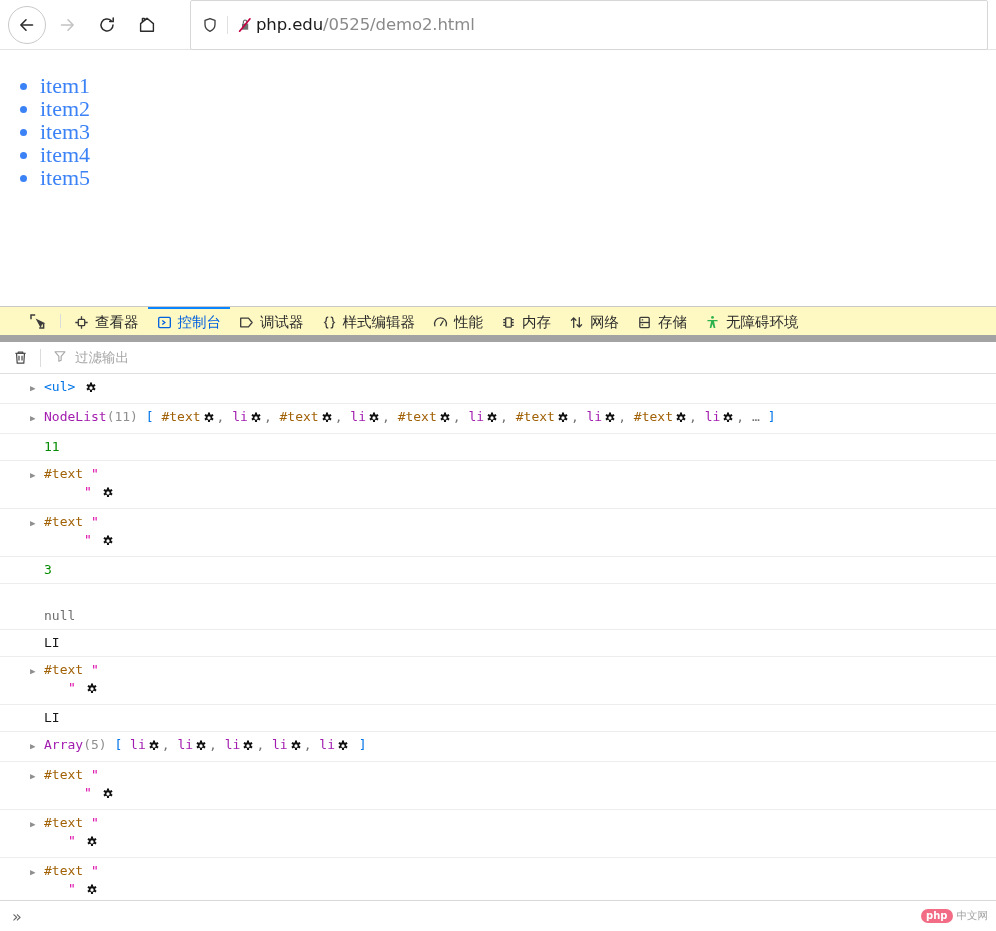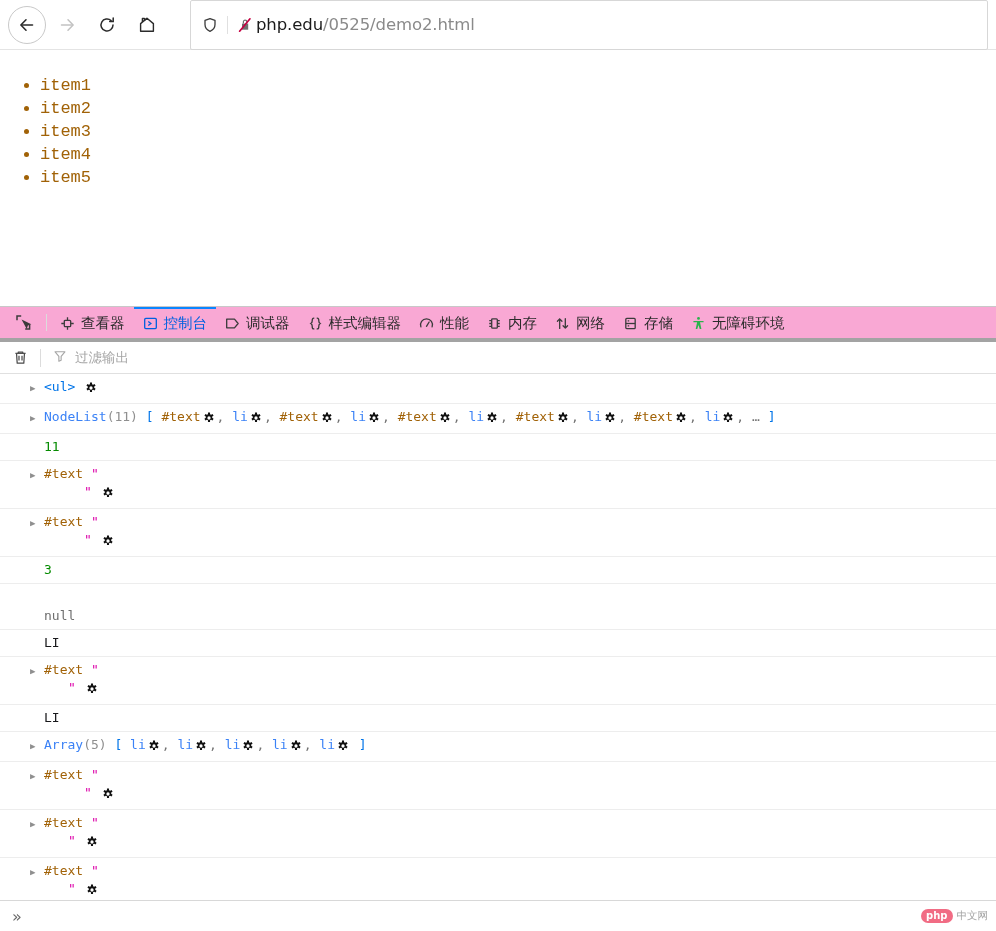--- a/index.html
+++ b/index.html
@@ -61,42 +61,42 @@
     background: #ffffff;
     padding: 8px 0 0 0;
     overflow: hidden;
   }
   .viewport ul {
     margin: 16px 0;
     padding-left: 40px;
     list-style: disc;
   }
   .viewport li {
-    font-family: Liberation Mono, monospace;
-    font-size: 17px;
+    font-family: Liberation Serif, serif;
+    font-size: 22px;
     line-height: 23px;
-    color: #a16207;
+    color: #3b82f6;
   }
 
   
   .devtools {
     border-top: 1px solid #c8c8c8;
     background: #fff;
     height: 625px;
     display: flex;
     flex-direction: column;
   }
 
   .dt-tabbar {
     height: 35px;
     display: flex;
     align-items: stretch;
-    border-bottom: 4px solid #a3a3a3;
-    background: #f9a8d4;
-    padding-left: 4px;
+    border-bottom: 7px solid #a3a3a3;
+    background: #fef9c3;
+    padding-left: 18px;
     flex: 0 0 auto;
   }
   .dt-picker {
     width: 38px;
     display: flex; align-items: center; justify-content: center;
     color: #3b3b3b;
   }
   .dt-vsep { width: 1px; background: #dcdcdc; margin: 7px 4px; }
   .dt-tab {
     display: flex; align-items: center; gap: 6px;
@@ -157,21 +157,21 @@
   .arrow {
     width: 14px; flex: 0 0 14px;
     color: #8f8f8f;
     font-size: 9px;
     line-height: 18px;
     padding-top: 1px;
   }
   .crow.noarrow { padding-left: 44px; }
   .cbody { display: block; }
   .tok-tag   { color: #0074e8; }
-  .tok-node  { color: #3b82f6; }
+  .tok-node  { color: #a21caf; }
   .tok-pink  { color: #a16207; text-align: right; }
   .tok-num   { color: #058b00; }
   .tok-null  { color: #6f6f6f; margin-top: 19px; }
   .tok-plain { color: #18181b; }
   .tok-brk   { color: #0074e8; }
   .tok-paren { color: #8f8f8f; }
   .tok-str   { color: #dd00a9; }
   .tok-gray  { color: #737373; }
   .line2 { display:block; padding-left: 40px; }
   .gear { display: inline-block; vertical-align: -3px; margin: 0 2px; }

